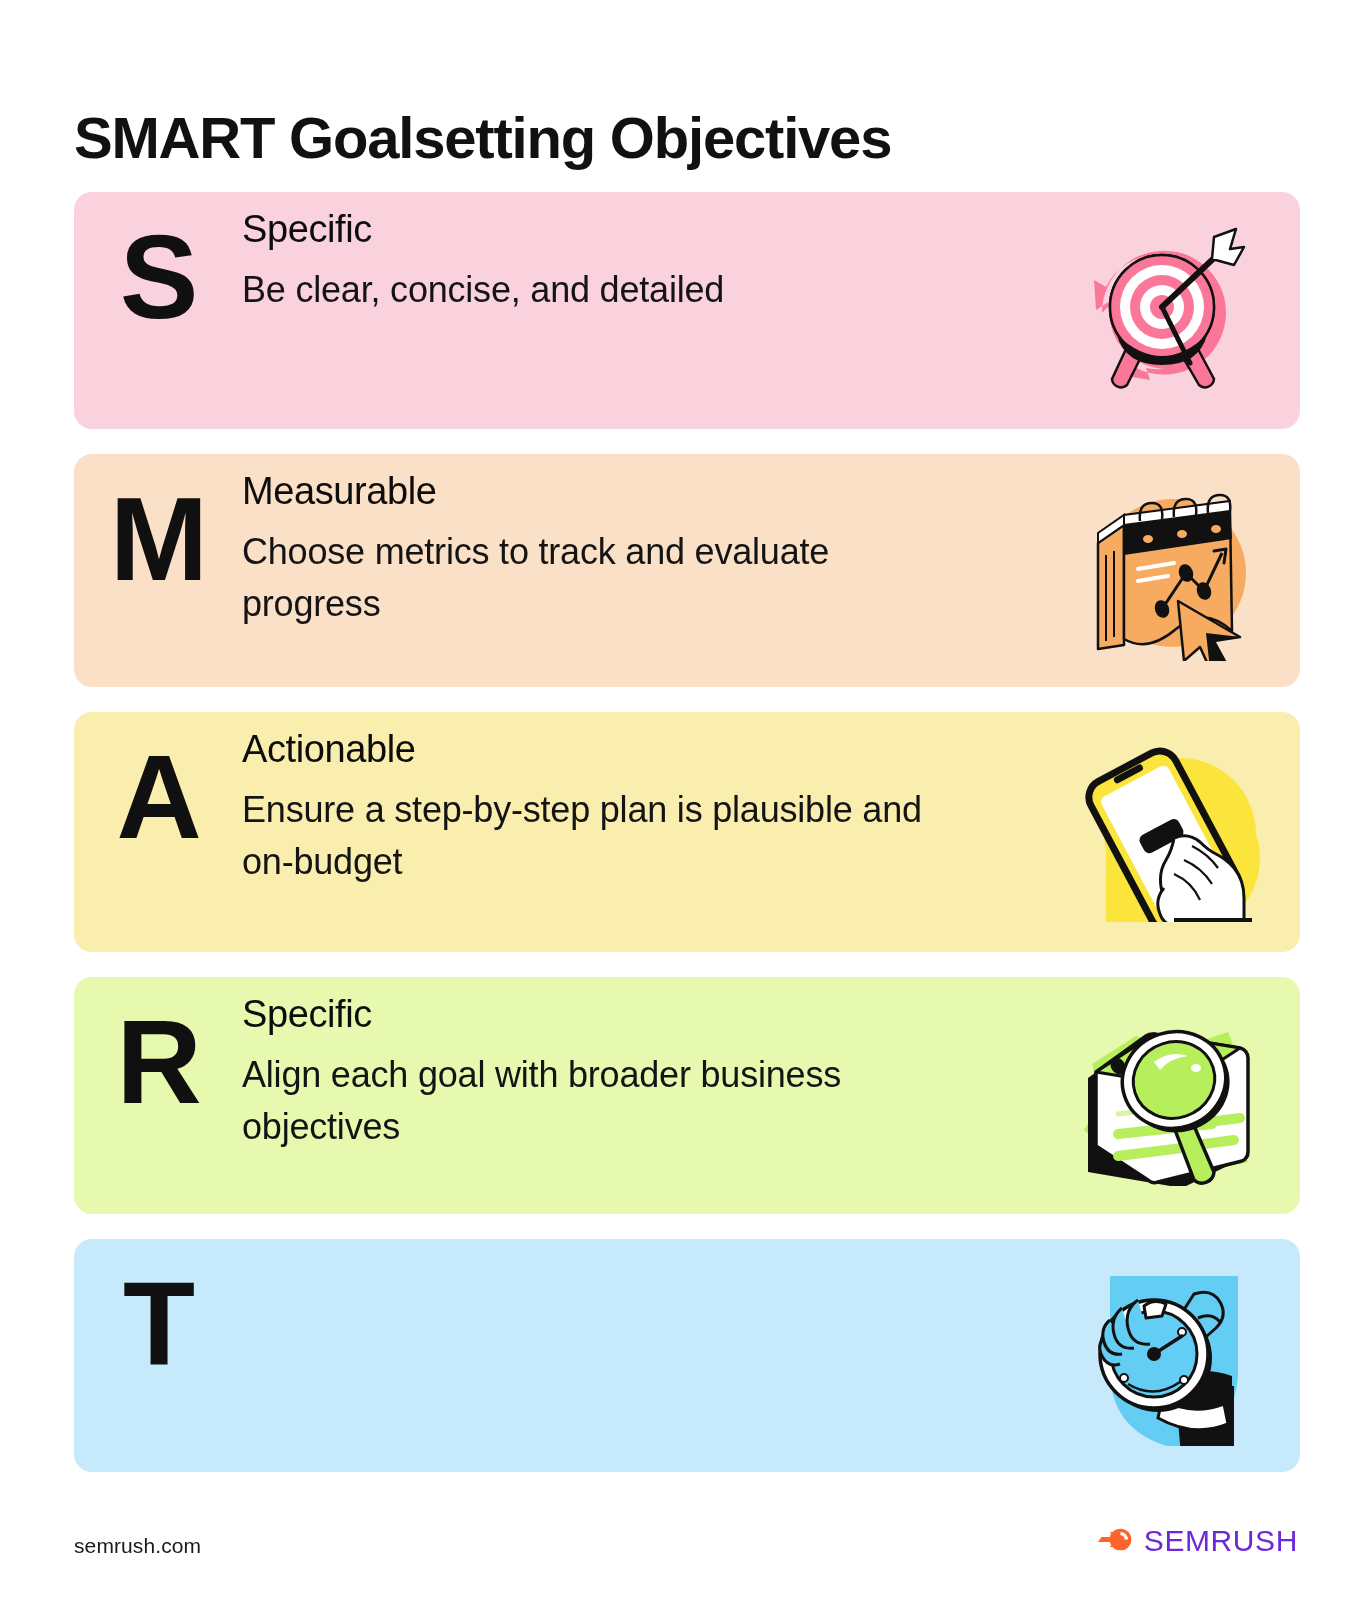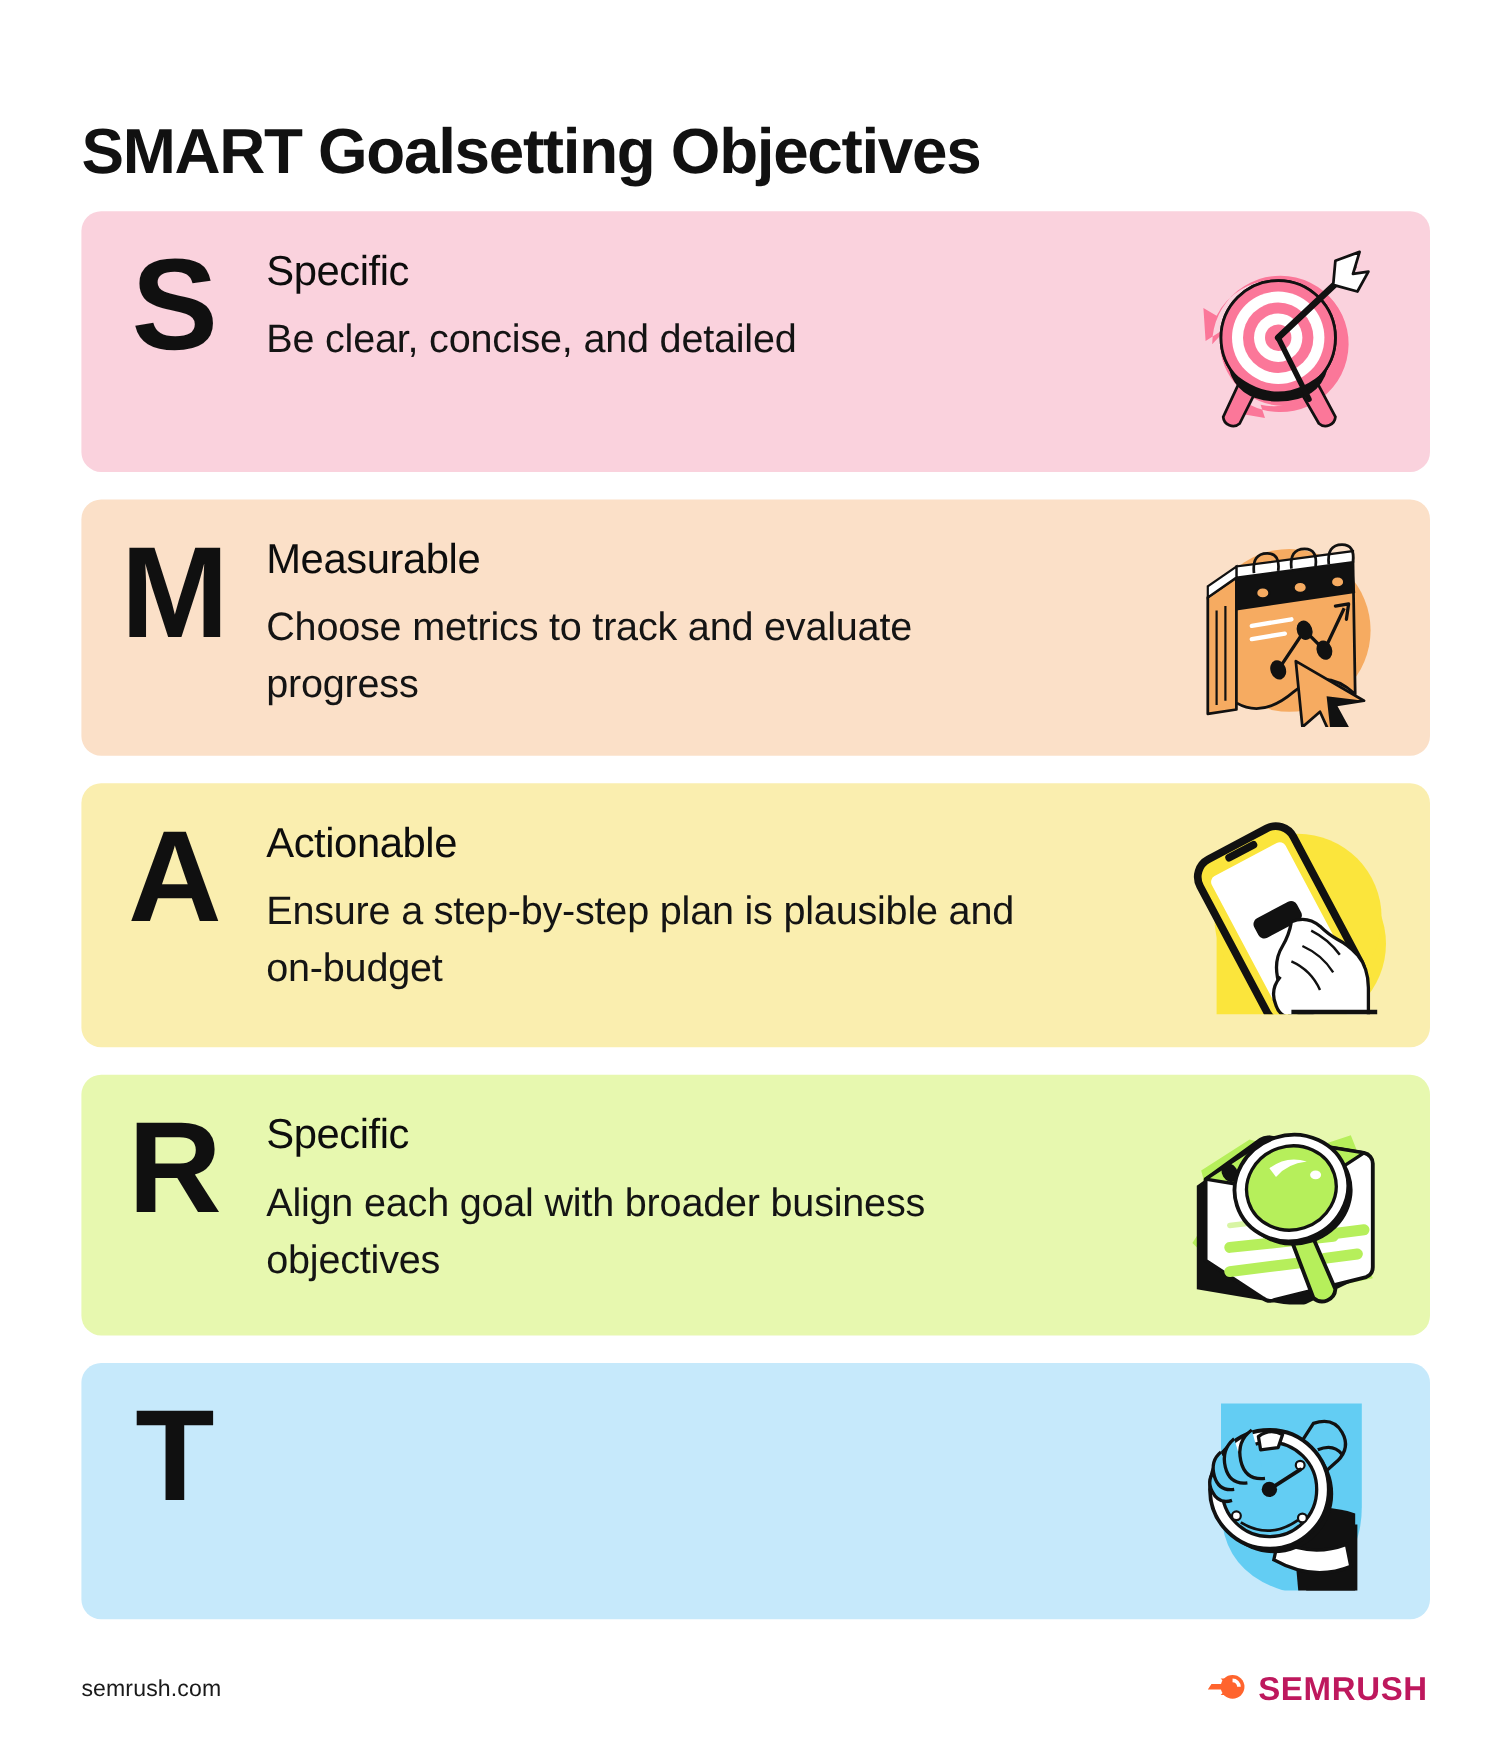--- a/index.html
+++ b/index.html
@@ -52,21 +52,21 @@
     font-weight: 700;
     color: #101010;
     line-height: 1;
     text-align: center;
     padding-top: 26px;
     letter-spacing: -2px;
     user-select: none;
   }
   .card-body {
     flex: 1 1 auto;
-    padding-top: 34px;
+    padding-top: 16px;
     padding-right: 16px;
     max-width: 700px;
   }
   .card-title {
     font-size: 38px;
     font-weight: 400;
     color: #0d0d0d;
     line-height: 1.15;
     letter-spacing: -0.4px;
     margin-bottom: 12px;
@@ -96,38 +96,38 @@
   .card.h5 { height: 233px; }
 
   
   .footer {
     position: absolute;
     left: 74px;
     right: 74px;
     bottom: 42px;
     height: 44px;
     display: flex;
-    align-items: center;
+    align-items: flex-end;
     justify-content: space-between;
   }
   .footer-url {
     font-size: 21px;
     color: #1a1a1a;
     letter-spacing: 0.1px;
   }
   .brand {
     display: flex;
     align-items: center;
     gap: 11px;
   }
   .brand-word {
     font-size: 30px;
-    font-weight: 700;
+    font-weight: 400;
     letter-spacing: 0.6px;
-    color: #be185d;
+    color: #6d28d9;
   }
 </style>
 </head>
 <body>
 
 <div class="page">
 
   <h1 class="page-title">SMART Goalsetting Objectives</h1>
 
   <div class="cards">

